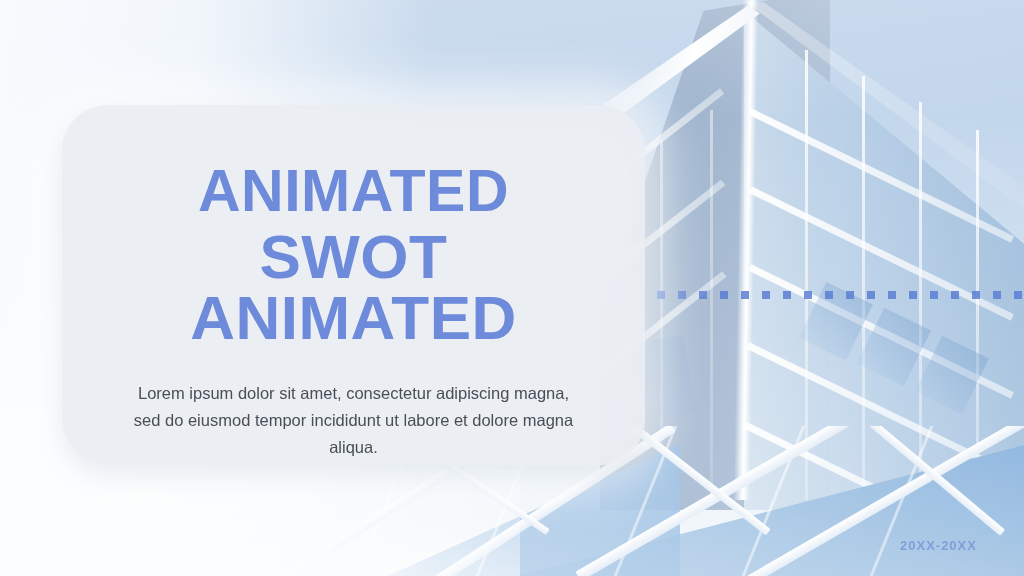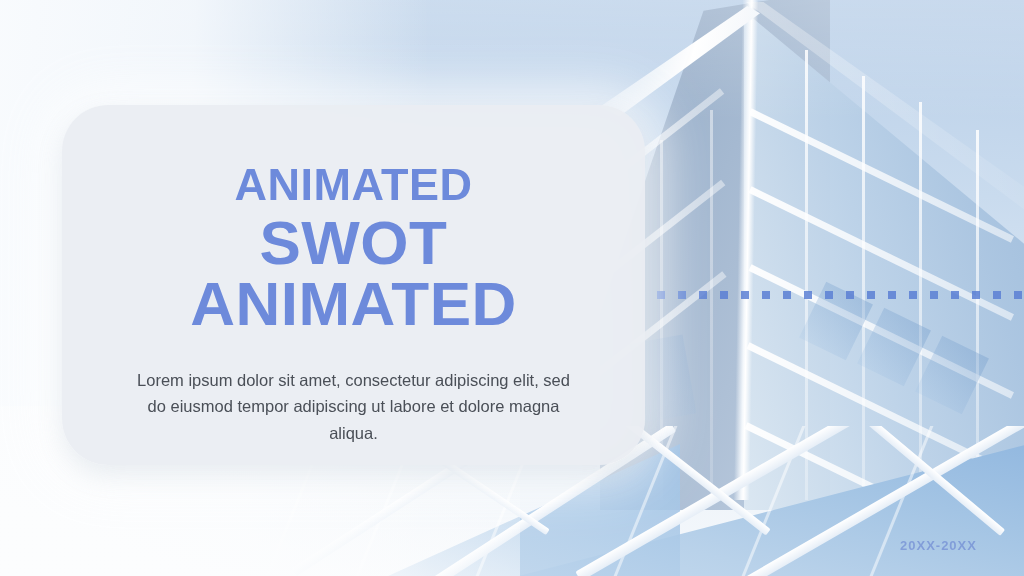--- a/index.html
+++ b/index.html
@@ -154,21 +154,21 @@
     text-align: center;
     padding: 0 34px;
   }
   .title-line1, .title-line2 {
     color: #6d8adb;
     font-weight: 800;
     letter-spacing: 0.5px;
     line-height: 0.98;
     margin: 0;
   }
-  .title-line1 { font-size: 45px; }
+  .title-line1 { font-size: 59px; }
   .title-line2 { font-size: 62px; margin-top: 6px; }
 
   .subtitle {
     margin: 32px auto 0;
     max-width: 450px;
     color: #4a4f57;
     font-size: 16.5px;
     line-height: 1.62;
     font-weight: 400;
   }
@@ -276,19 +276,19 @@
       <span class="dash" style="background: rgb(91, 127, 212);"></span>
       <span class="dash" style="background: rgb(91, 127, 212);"></span>
     </div>
 
   <div class="card-glow"></div>
 
   <div class="card">
     <div class="card-inner">
       <h1 class="title-line1">ANIMATED</h1>
       <h1 class="title-line2">SWOT ANIMATED</h1>
-      <p class="subtitle">Lorem ipsum dolor sit amet, consectetur adipiscing elit, sed do eiusmod tempor adipiscing ut labore et dolore magna aliqua.</p>
+      <p class="subtitle">Lorem ipsum dolor sit amet, consectetur adipiscing magna, sed do eiusmod tempor incididunt ut labore et dolore magna aliqua.</p>
     </div>
   </div>
 
   <div class="footer-date">20XX-20XX</div>
 
 </div>
 
 </body></html>

